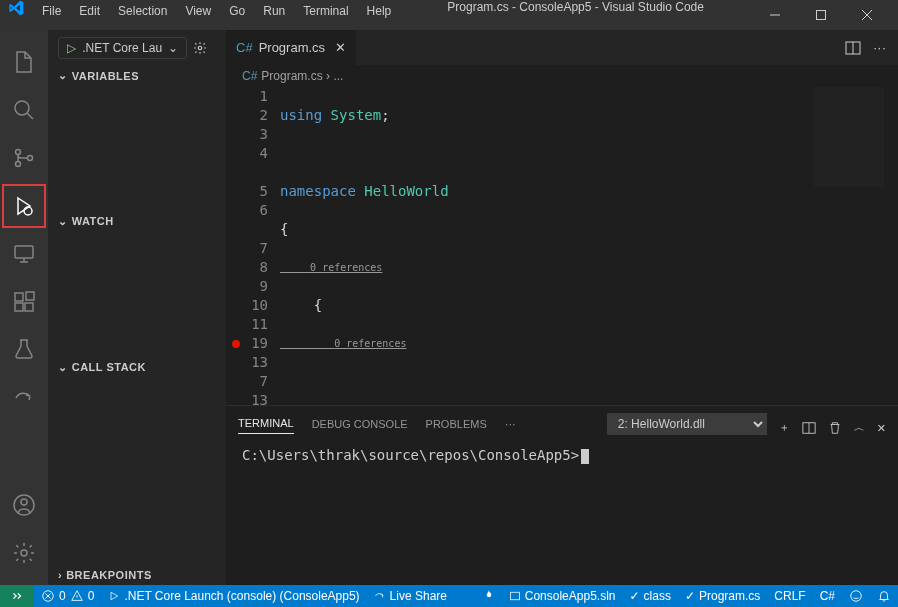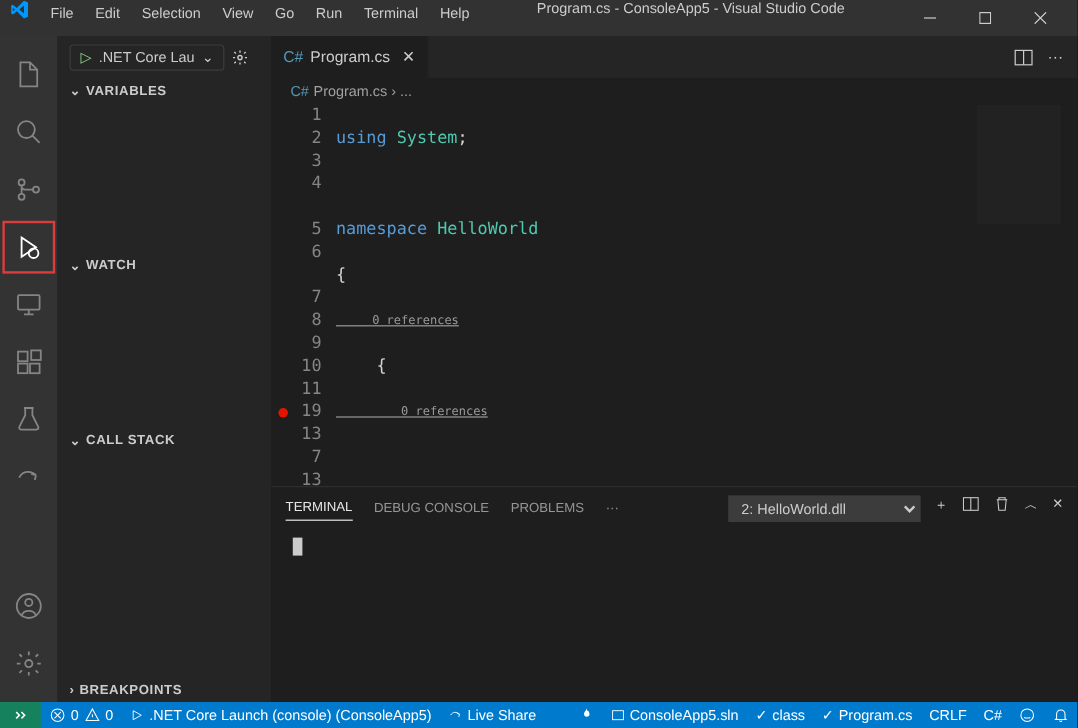--- a/index.html
+++ b/index.html
@@ -169,21 +169,21 @@
 .panel-tabs {
   height: 35px;
   display: flex;
   align-items: center;
   padding: 0 12px;
   gap: 18px;
   font-size: 11px;
 }
 .panel-tab { color: #969696; cursor: pointer; padding: 4px 0; }
 .panel-tab.active { color: #e7e7e7; border-bottom: 1px solid #e7e7e7; }
-.panel-right { margin-left: auto; display: flex; align-items: flex-start; gap: 12px; }
+.panel-right { margin-left: auto; display: flex; align-items: flex-end; gap: 12px; }
 .terminal-select {
   background: #3c3c3c;
   color: #cccccc;
   border: 1px solid #3c3c3c;
   padding: 2px 18px 2px 6px;
   font-size: 12px;
   width: 160px;
 }
 .panel-icon { cursor: pointer; color: #cccccc; }
 
@@ -434,21 +434,21 @@
           <span class="panel-icon">
               <svg width="14" height="14" viewBox="0 0 16 16" fill="none" stroke="currentColor">
                 <path d="M3 4h10M5 4V2h6v2M4 4l1 10h6l1-10"></path>
               </svg>
             </span>
           <span class="panel-icon">︿</span>
           <span class="panel-icon">✕</span>
         </div>
       </div>
       <div class="terminal-body">
-        <span class="cursor-block"></span>
+        <span>C:\Users\thrak\source\repos\ConsoleApp5&gt;</span><span class="cursor-block"></span>
       </div>
     </div>
   </div>
 </div>
 
 <div class="statusbar">
   <div class="status-remote">
       <svg width="14" height="14" viewBox="0 0 16 16" fill="none" stroke="#fff" stroke-width="1.5">
         <path d="M4 5l3 3-3 3M9 5l3 3-3 3"></path>
       </svg>

